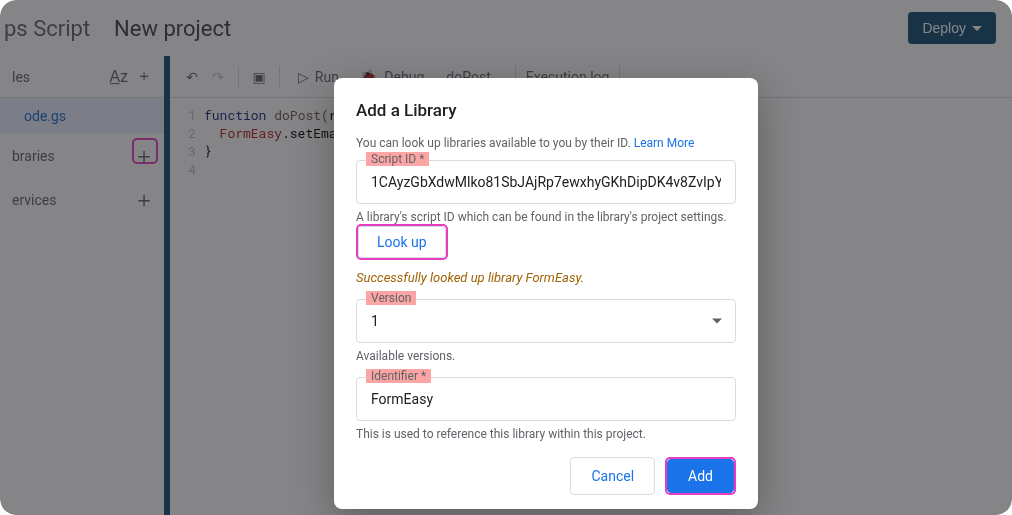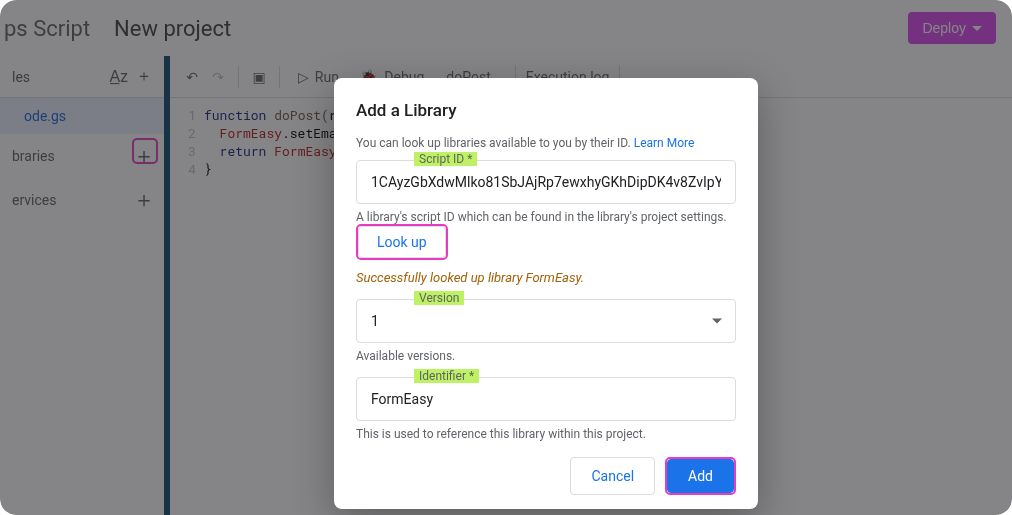--- a/index.html
+++ b/index.html
@@ -4,21 +4,21 @@
   <style>
     * { margin: 0; padding: 0; box-sizing: border-box; }
     body { font-family: 'Google Sans', Roboto, Arial, sans-serif; width: 1012px; height: 515px; overflow: hidden; position: relative; background: #fff; border-radius: 16px; }
     .scrim { position: absolute; inset: 0; background: rgba(32,33,36,0.55); z-index: 10; pointer-events: none; border-radius: 16px; }
     .page { position: absolute; inset: 0; display: flex; flex-direction: column; }
 
     .titlebar { height: 56px; display: flex; align-items: center; padding: 0 16px; }
     .brand { color: #5f6368; font-size: 22px; margin-left: -12px; }
     .proj { color: #3c4043; font-size: 22px; margin-left: 24px; }
     .spacer { flex: 1; }
-    .deploy { background:#d946ef; color:#fff; border:none; border-radius:4px; padding:8px 14px; font-size:14px; display:flex; align-items:center; gap:6px; }
+    .deploy { background:#0c4a6e; color:#fff; border:none; border-radius:4px; padding:8px 14px; font-size:14px; display:flex; align-items:center; gap:6px; }
     .deploy .caret { width:0;height:0;border-left:5px solid transparent;border-right:5px solid transparent;border-top:5px solid #fff; }
 
     .workspace { display:flex; flex:1; }
     .sidebar { width:170px; border-right:6px solid #0c4a6e; display:flex; flex-direction:column; font-size:14px; color:#5f6368; }
     .side-hdr { display:flex; align-items:center; height:42px; padding:0 12px; border-bottom:1px solid #dadce0; }
     .side-hdr .lbl { flex:1; }
     .side-hdr .tool { color:#5f6368; font-size:16px; width:24px; text-align:right; }
     .file-row { height:36px; display:flex; align-items:center; padding:0 24px; background:#e8f0fe; color:#1967d2; }
     .section { display:flex; align-items:center; padding:10px 8px 10px 12px; position:relative; }
     .section .add { width:24px; height:24px; display:flex; align-items:center; justify-content:center; font-size:22px; color:#5f6368; }
@@ -35,21 +35,21 @@
     .src div { height:18px; line-height:18px; white-space:pre; }
     .kw { color:#1a237e; }
     .fnname { color:#795548; }
     .obj { color:#b71c1c; }
 
     .dialog { position:absolute; z-index:20; left:334px; top:78px; width:424px; background:#fff; border-radius:8px; box-shadow:0 12px 40px rgba(0,0,0,0.3); padding:22px 22px 14px 22px; }
     .dialog h2 { font-size:17px; font-weight:500; color:#202124; margin-bottom:16px; }
     .helper { font-size:12px; color:#5f6368; margin-bottom:10px; }
     .helper a { color:#1a73e8; text-decoration:none; }
     .fld-wrap { position:relative; margin-top:8px; }
-    .fld-lbl { position:absolute; top:-8px; left:10px; background:#bef264; padding:0 5px; font-size:12px; color:#5f6368;margin-left:48px; }
+    .fld-lbl { position:absolute; top:-8px; left:10px; background:#fca5a5; padding:0 5px; font-size:12px; color:#5f6368; }
     .fld { width:100%; border:1px solid #dadce0; border-radius:4px; height:44px; padding:0 14px; font-size:14px; color:#202124; font-family:inherit; }
     .fld.sel { appearance:none; background:#fff; }
     .sel-caret { position:absolute; right:14px; top:50%; transform:translateY(-50%); width:0;height:0;border-left:5px solid transparent;border-right:5px solid transparent;border-top:5px solid #5f6368; }
     .hint { font-size:12px; color:#5f6368; margin-top:6px; }
     .lookup { margin-top:12px; border:1px solid #dadce0; background:#fff; color:#1a73e8; font-size:14px; padding:7px 18px; border-radius:4px; font-family:inherit; }
     .hl-lookup { border:2.5px solid #e73cc2; border-radius:5px; display:inline-block; padding:0; }
     .status { font-size:13px; color:#a16207; margin-top:10px;font-style:italic; }
     .actions { display:flex; justify-content:flex-end; gap:10px; margin-top:16px; }
     .btn { border-radius:4px; font-size:14px; padding:8px 20px; border:1px solid #dadce0; background:#fff; color:#1a73e8; font-family:inherit; }
     .btn.primary { background:#1a73e8; color:#fff; border-color:#1a73e8; }
@@ -110,21 +110,20 @@
       <div class="code">
         <div class="gutter">
             <div>1</div>
             <div>2</div>
             <div>3</div>
             <div>4</div>
           </div>
         <div class="src">
           <div><span class="kw">function</span><span class="fnname"> doPost(</span><span>r</span></div>
           <div><span class="obj">  FormEasy</span><span>.setEma</span></div>
-          <div><span>  </span><span class="kw">return</span><span class="obj"> FormEasy</span></div>
           <div><span>}</span></div>
         </div>
       </div>
     </div>
   </div>
 </div>
 
 <div class="scrim"></div>
 
 <div class="dialog">

